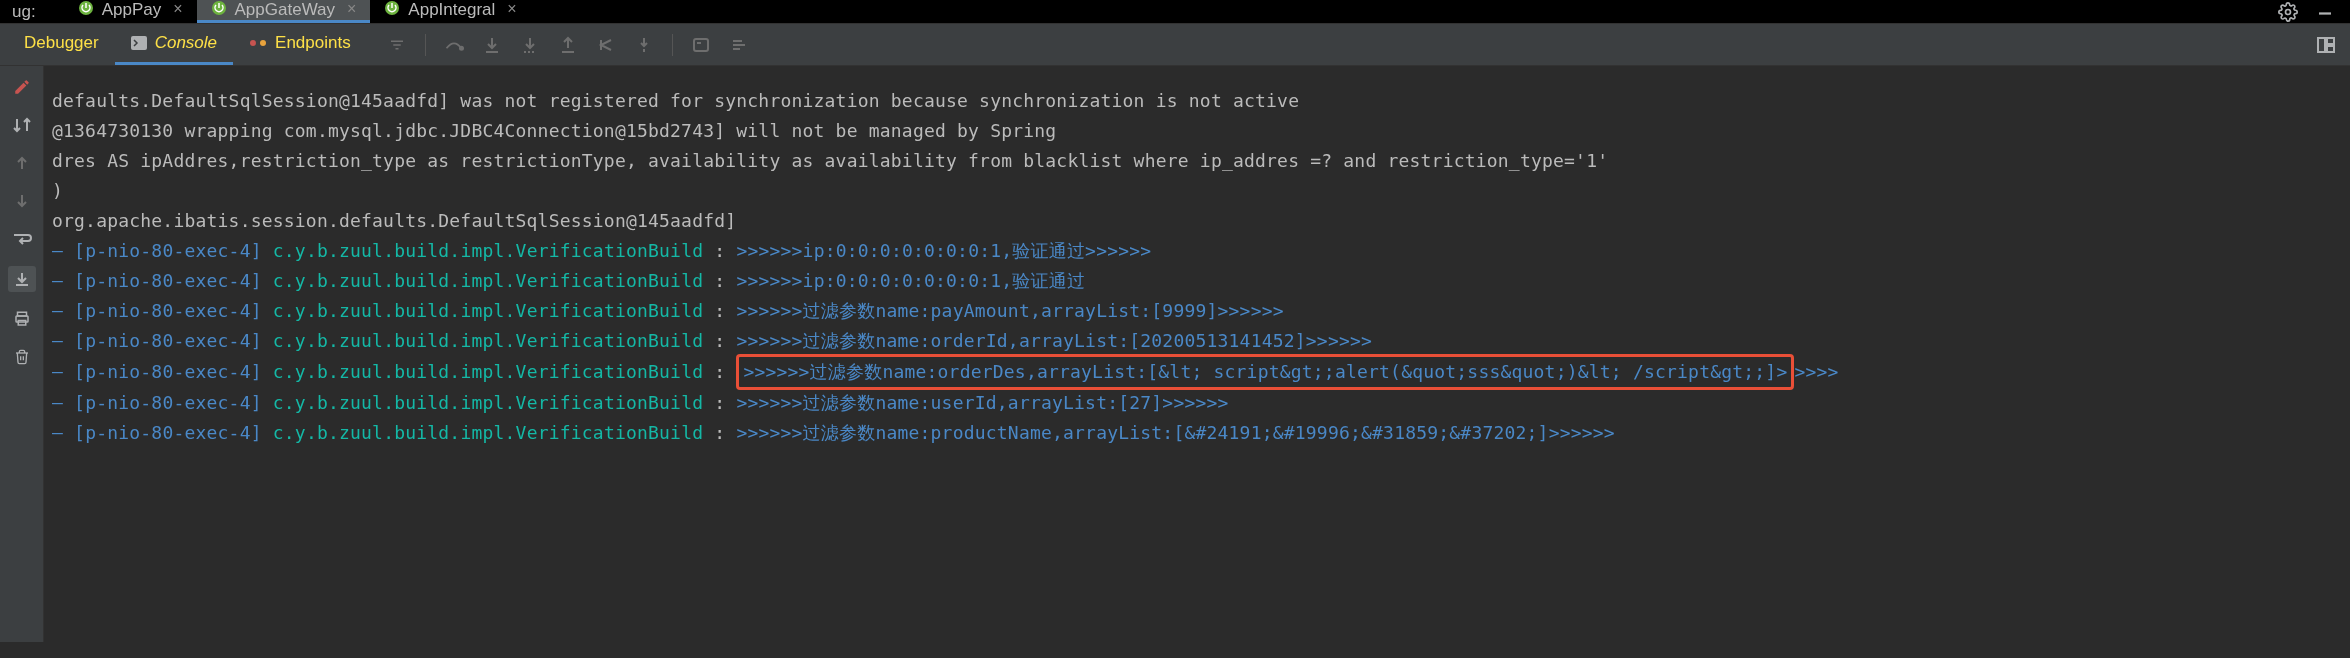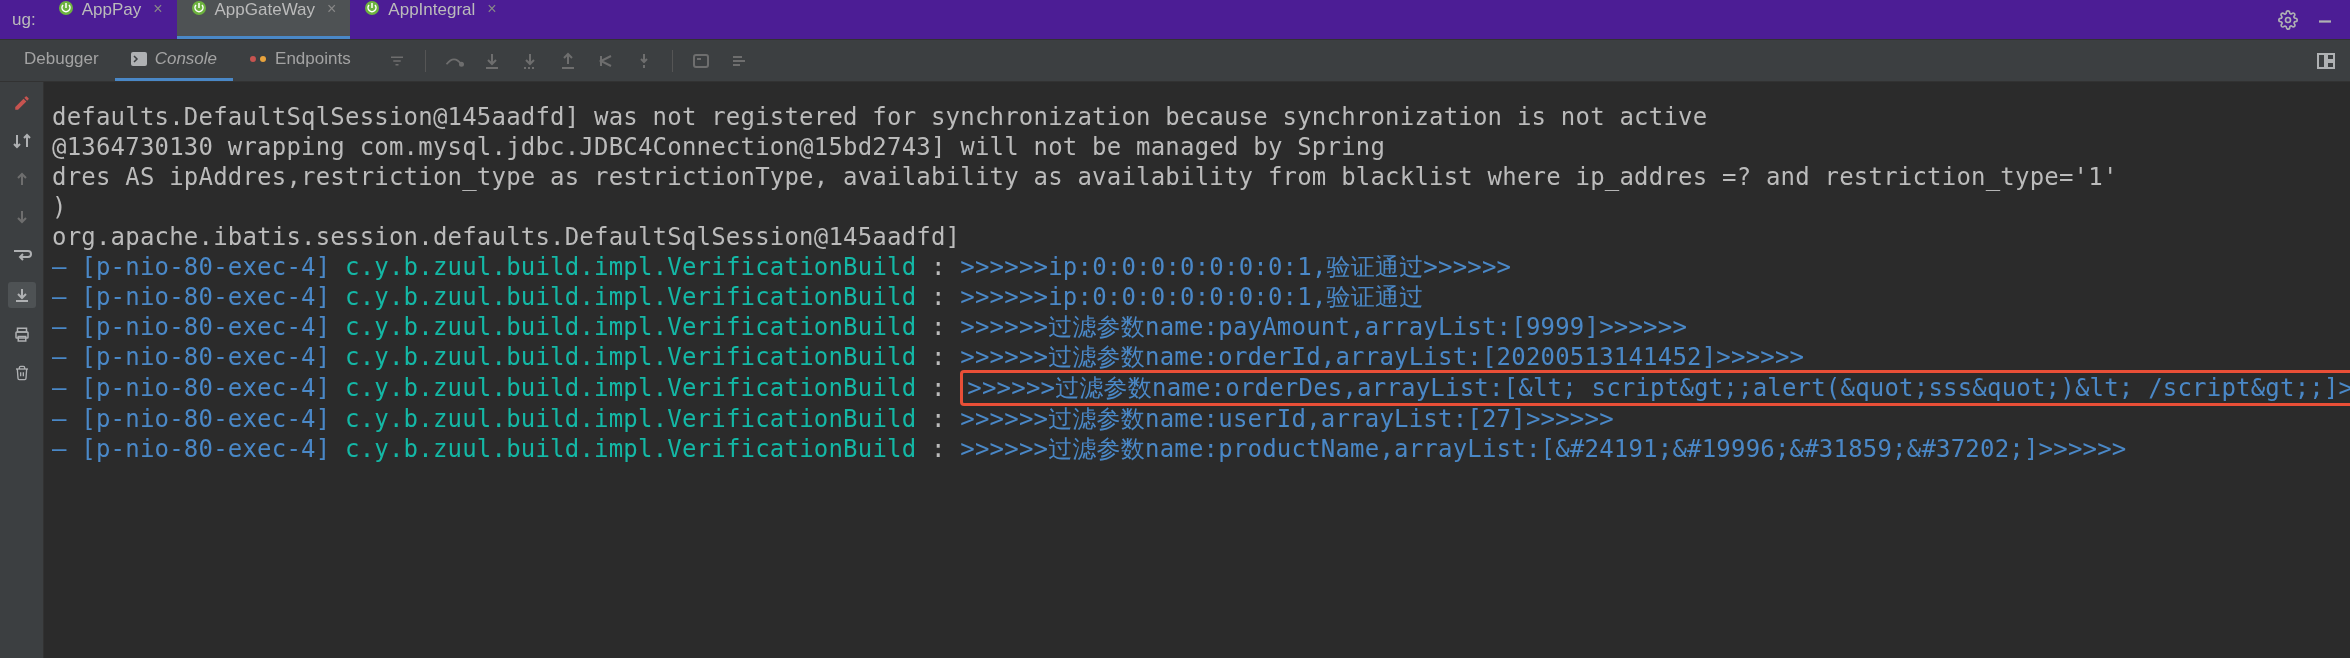--- a/index.html
+++ b/index.html
@@ -8,23 +8,24 @@
       color: #a9b7c6;
       font-family: 'Menlo', 'Consolas', monospace;
       font-size: 18px;
       overflow: hidden;
       width: 2350px;
       height: 658px;
     }
     .top-bar {
       display: flex;
       align-items: center;
-      background: #4c1d95;
-      height: 40px;
+      background: #000000;
+      height: 24px;
       border-bottom: 1px solid #323232;
+      gap: 20px;
     }
     .top-label {
       color: #bbbbbb;
       padding: 0 8px 0 12px;
       font-family: sans-serif;
       font-size: 17px;
     }
     .run-tabs {
       display: flex;
       height: 100%;
@@ -71,21 +72,21 @@
       background: #3c3f41;
       height: 42px;
       border-bottom: 1px solid #323232;
       padding-left: 8px;
     }
     .subtab {
       display: flex;
       align-items: center;
       height: 100%;
       padding: 0 16px;
-      color: #a3a3a3;
+      color: #fde047;
       font-family: sans-serif;
       font-size: 17px;
       gap: 8px;
       cursor: pointer;
       border-bottom: 3px solid transparent;
     }
     .subtab.active {
       border-bottom-color: #4a88c7;
       font-style: italic;
     }
@@ -135,21 +136,21 @@
       background: #4e5254;
       border-radius: 3px;
       padding: 3px;
       width: 28px;
       height: 26px;
     }
     .console {
       flex: 1;
       background: #2b2b2b;
       padding: 20px 8px 16px 8px;
-      font-size: 24px;
+      font-size: 18px;
       line-height: 30px;
       white-space: pre;
       overflow: hidden;
       letter-spacing: 0.2px;
     }
     .console .plain { color: #bbbbbb; }
     .console .dash { color: #4a88c7; }
     .console .thread { color: #4a88c7; margin-top: 40px; }
     .console .logger { color: #14b8a6; }
     .console .msg { color: #4a88c7; }

